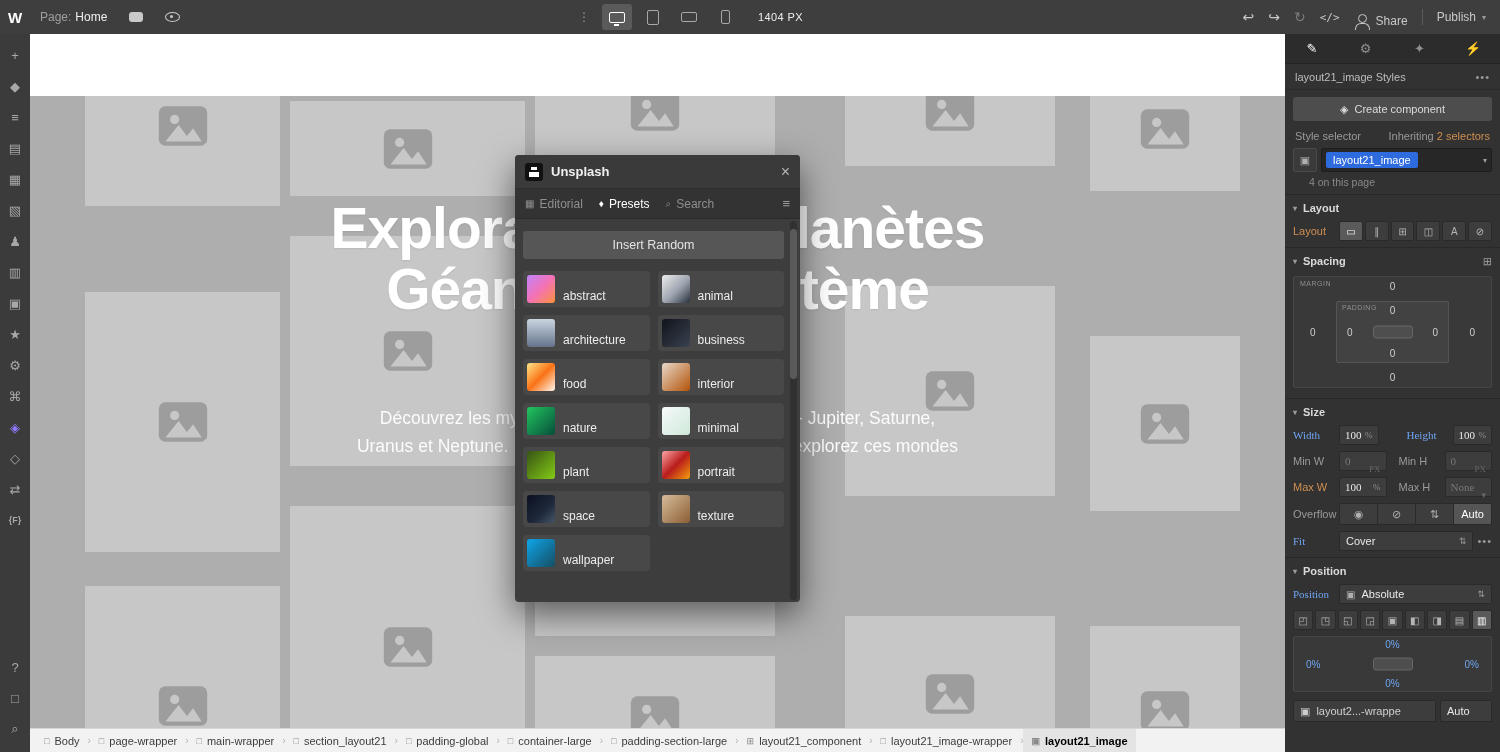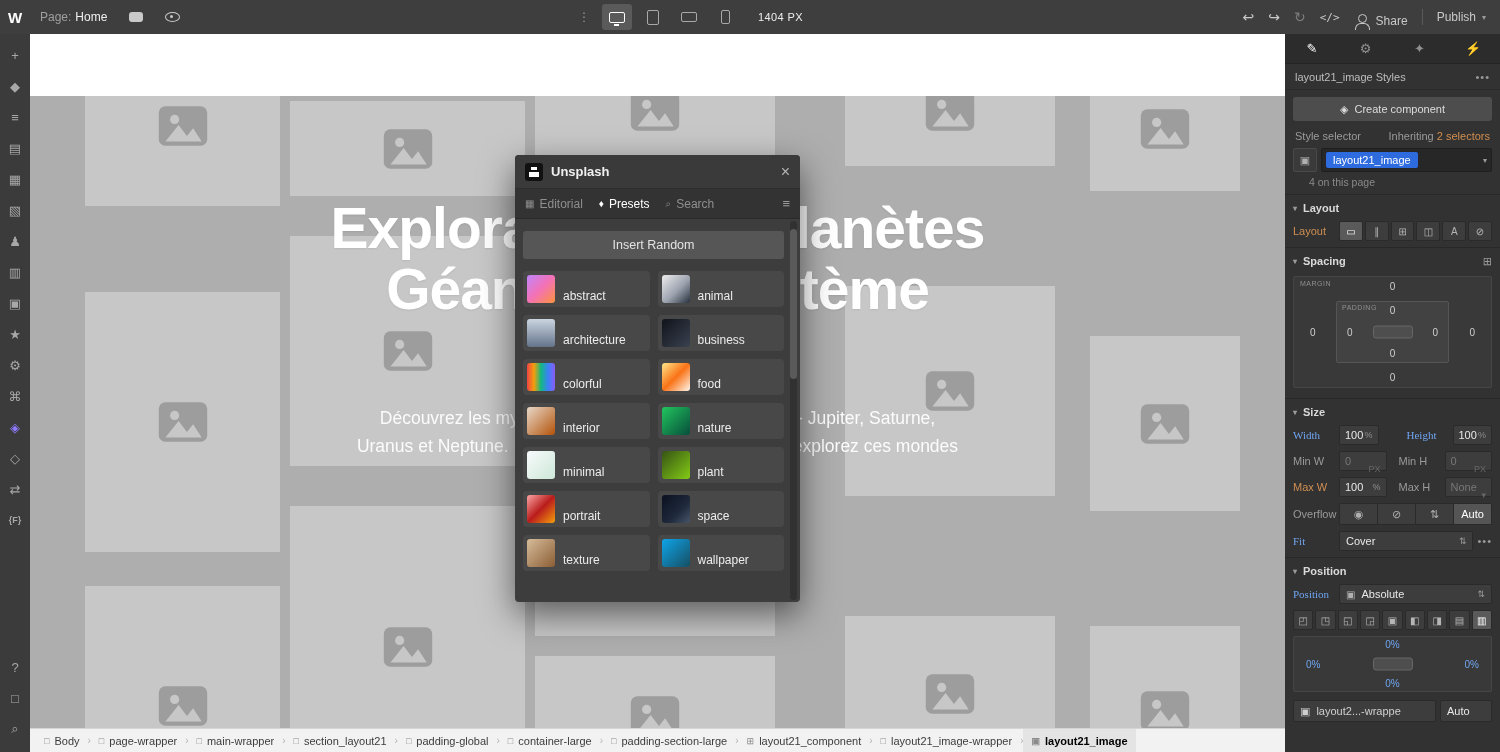--- a/index.html
+++ b/index.html
@@ -151,21 +151,21 @@
   .spacebox { position:relative; height:112px; margin:2px 8px 10px; background:#393939;
     border:1px solid #464646; border-radius:2px; }
   .padbox { position:absolute; left:42px; right:42px; top:24px; bottom:24px; background:#424242;
     border:1px solid #555; border-radius:2px; }
   .bx-lbl { position:absolute; font-size:7px; color:#8f8f8f; letter-spacing:.5px; }
   .bx-v { position:absolute; font-size:10px; color:#cfcfcf; cursor:pointer; }
   .bx-v.blue { color:#6fa6f2; }
   .chip { position:absolute; left:50%; top:50%; transform:translate(-50%,-50%); width:40px; height:13px;
     background:#4e4e4e; border:1px solid #676767; border-radius:3px; }
   .inp { width:52px; height:20px; background:#3d3d3d; border:1px solid #2a2a2a; border-radius:2px;
-    display:flex; align-items:center; padding:0 5px; cursor:text; }
+    display:flex; align-items:center; padding:0 5px; cursor:text;font-family:Liberation Serif, serif; }
   .inp .v { color:#e8e8e8; } .inp .u { margin-left:auto; color:#8f8f8f; font-size:9px; }
   .inp.dim .v { color:#777; } .inp.dim .u { color:#666;margin-top:16px; }
   .seg { flex:1; display:flex; background:#3d3d3d; border:1px solid #2a2a2a; border-radius:2px; overflow:hidden; }
   .seg > div { flex:1; height:20px; display:flex; align-items:center; justify-content:center;
     color:#b0b0b0; border-right:1px solid #2a2a2a; font-size:11px; cursor:pointer; }
   .seg > div:last-child { border-right:none; }
   .seg > div.on { background:#555; color:#fff; }
   .selbox { flex:1; height:20px; background:#3d3d3d; border:1px solid #2a2a2a; border-radius:2px;
     display:flex; align-items:center; gap:6px; padding:0 6px; color:#e8e8e8; cursor:pointer; }
   .selbox .stepper { margin-left:auto; color:#9a9a9a; font-size:9px; }
@@ -459,24 +459,20 @@
         </div>
         <div class="p-item">
           <div class="p-thumb thumb--architecture"></div>
           <span class="p-label">architecture</span>
         </div>
         <div class="p-item">
           <div class="p-thumb thumb--business"></div>
           <span class="p-label">business</span>
         </div>
         <div class="p-item">
-          <div class="p-thumb thumb--colorful"></div>
-          <span class="p-label">colorful</span>
-        </div>
-        <div class="p-item">
           <div class="p-thumb thumb--food"></div>
           <span class="p-label">food</span>
         </div>
         <div class="p-item">
           <div class="p-thumb thumb--interior"></div>
           <span class="p-label">interior</span>
         </div>
         <div class="p-item">
           <div class="p-thumb thumb--nature"></div>
           <span class="p-label">nature</span>

